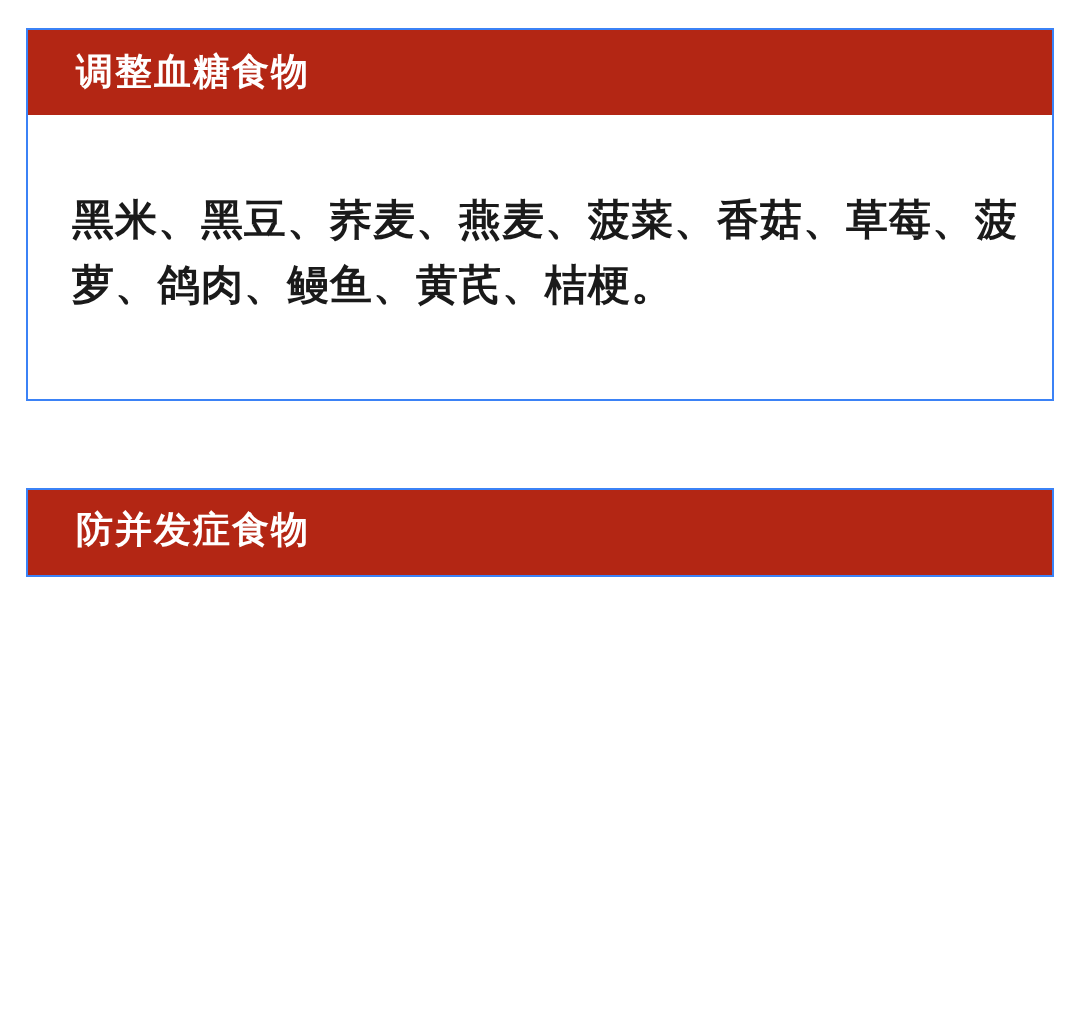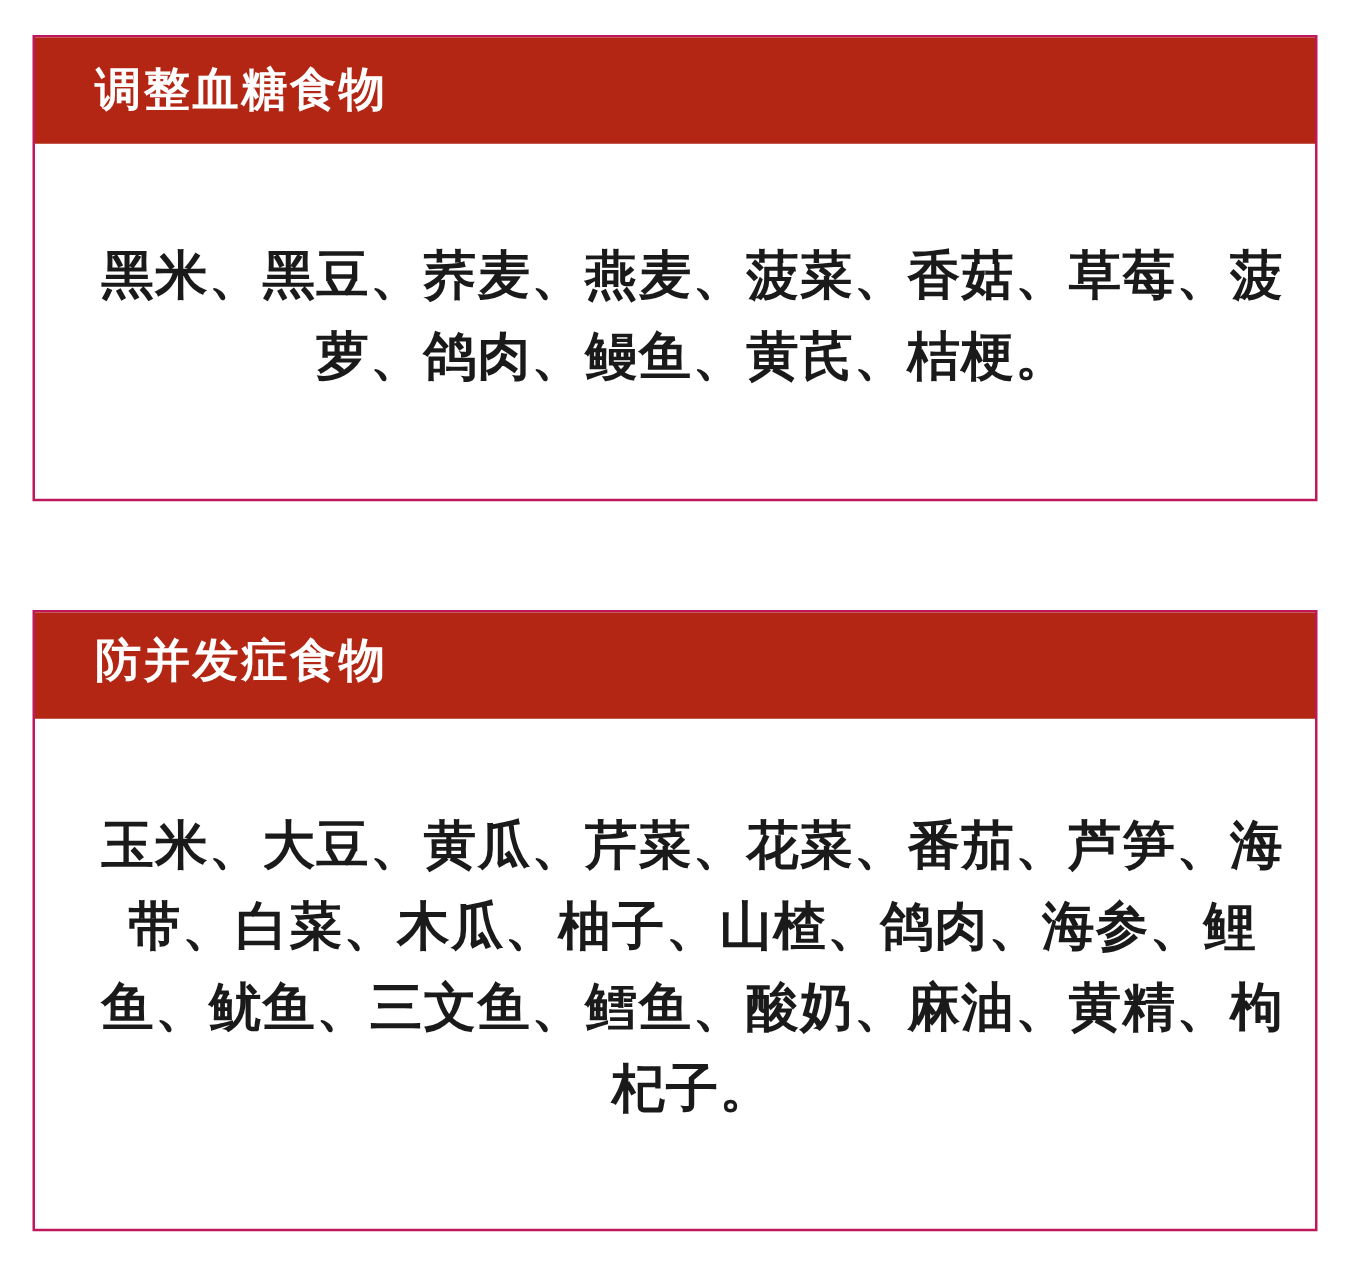--- a/index.html
+++ b/index.html
@@ -16,38 +16,37 @@
   .page {
     position: relative;
     width: 1080px;
     height: 1020px;
     background: #ffffff;
   }
   .card {
     position: absolute;
     left: 26px;
     width: 1028px;
-    border: 2px solid #be185d;
+    border: 2px solid #3b82f6;
     box-sizing: border-box;
     background: #ffffff;
   }
   .card-header {
     background: #b32614;
     color: #ffffff;
     font-size: 37px;
     font-weight: bold;
     letter-spacing: 2px;
     padding: 22px 0 22px 48px;
     line-height: 1.1;
     box-sizing: border-box;
   }
   .card-body {
     padding: 30px 16px 34px 44px;
     box-sizing: border-box;
-    text-align: center;
   }
   .card-text {
     color: #1a1a1a;
     font-size: 42px;
     font-weight: bold;
     line-height: 1.55;
     letter-spacing: 1px;
     word-break: break-all;
   }
   #card-1 { top: 28px; }
@@ -61,18 +60,15 @@
 
   <section class="card" id="card-1">
     <div class="card-header">调整血糖食物</div>
     <div class="card-body">
       <p class="card-text">黑米、黑豆、荞麦、燕麦、菠菜、香菇、草莓、菠萝、鸽肉、鳗鱼、黄芪、桔梗。</p>
     </div>
   </section>
 
   <section class="card" id="card-2">
     <div class="card-header">防并发症食物</div>
-    <div class="card-body">
-      <p class="card-text">玉米、大豆、黄瓜、芹菜、花菜、番茄、芦笋、海带、白菜、木瓜、柚子、山楂、鸽肉、海参、鲤鱼、鱿鱼、三文鱼、鳕鱼、酸奶、麻油、黄精、枸杞子。</p>
-    </div>
   </section>
 
 </div>
 
 </body></html>

